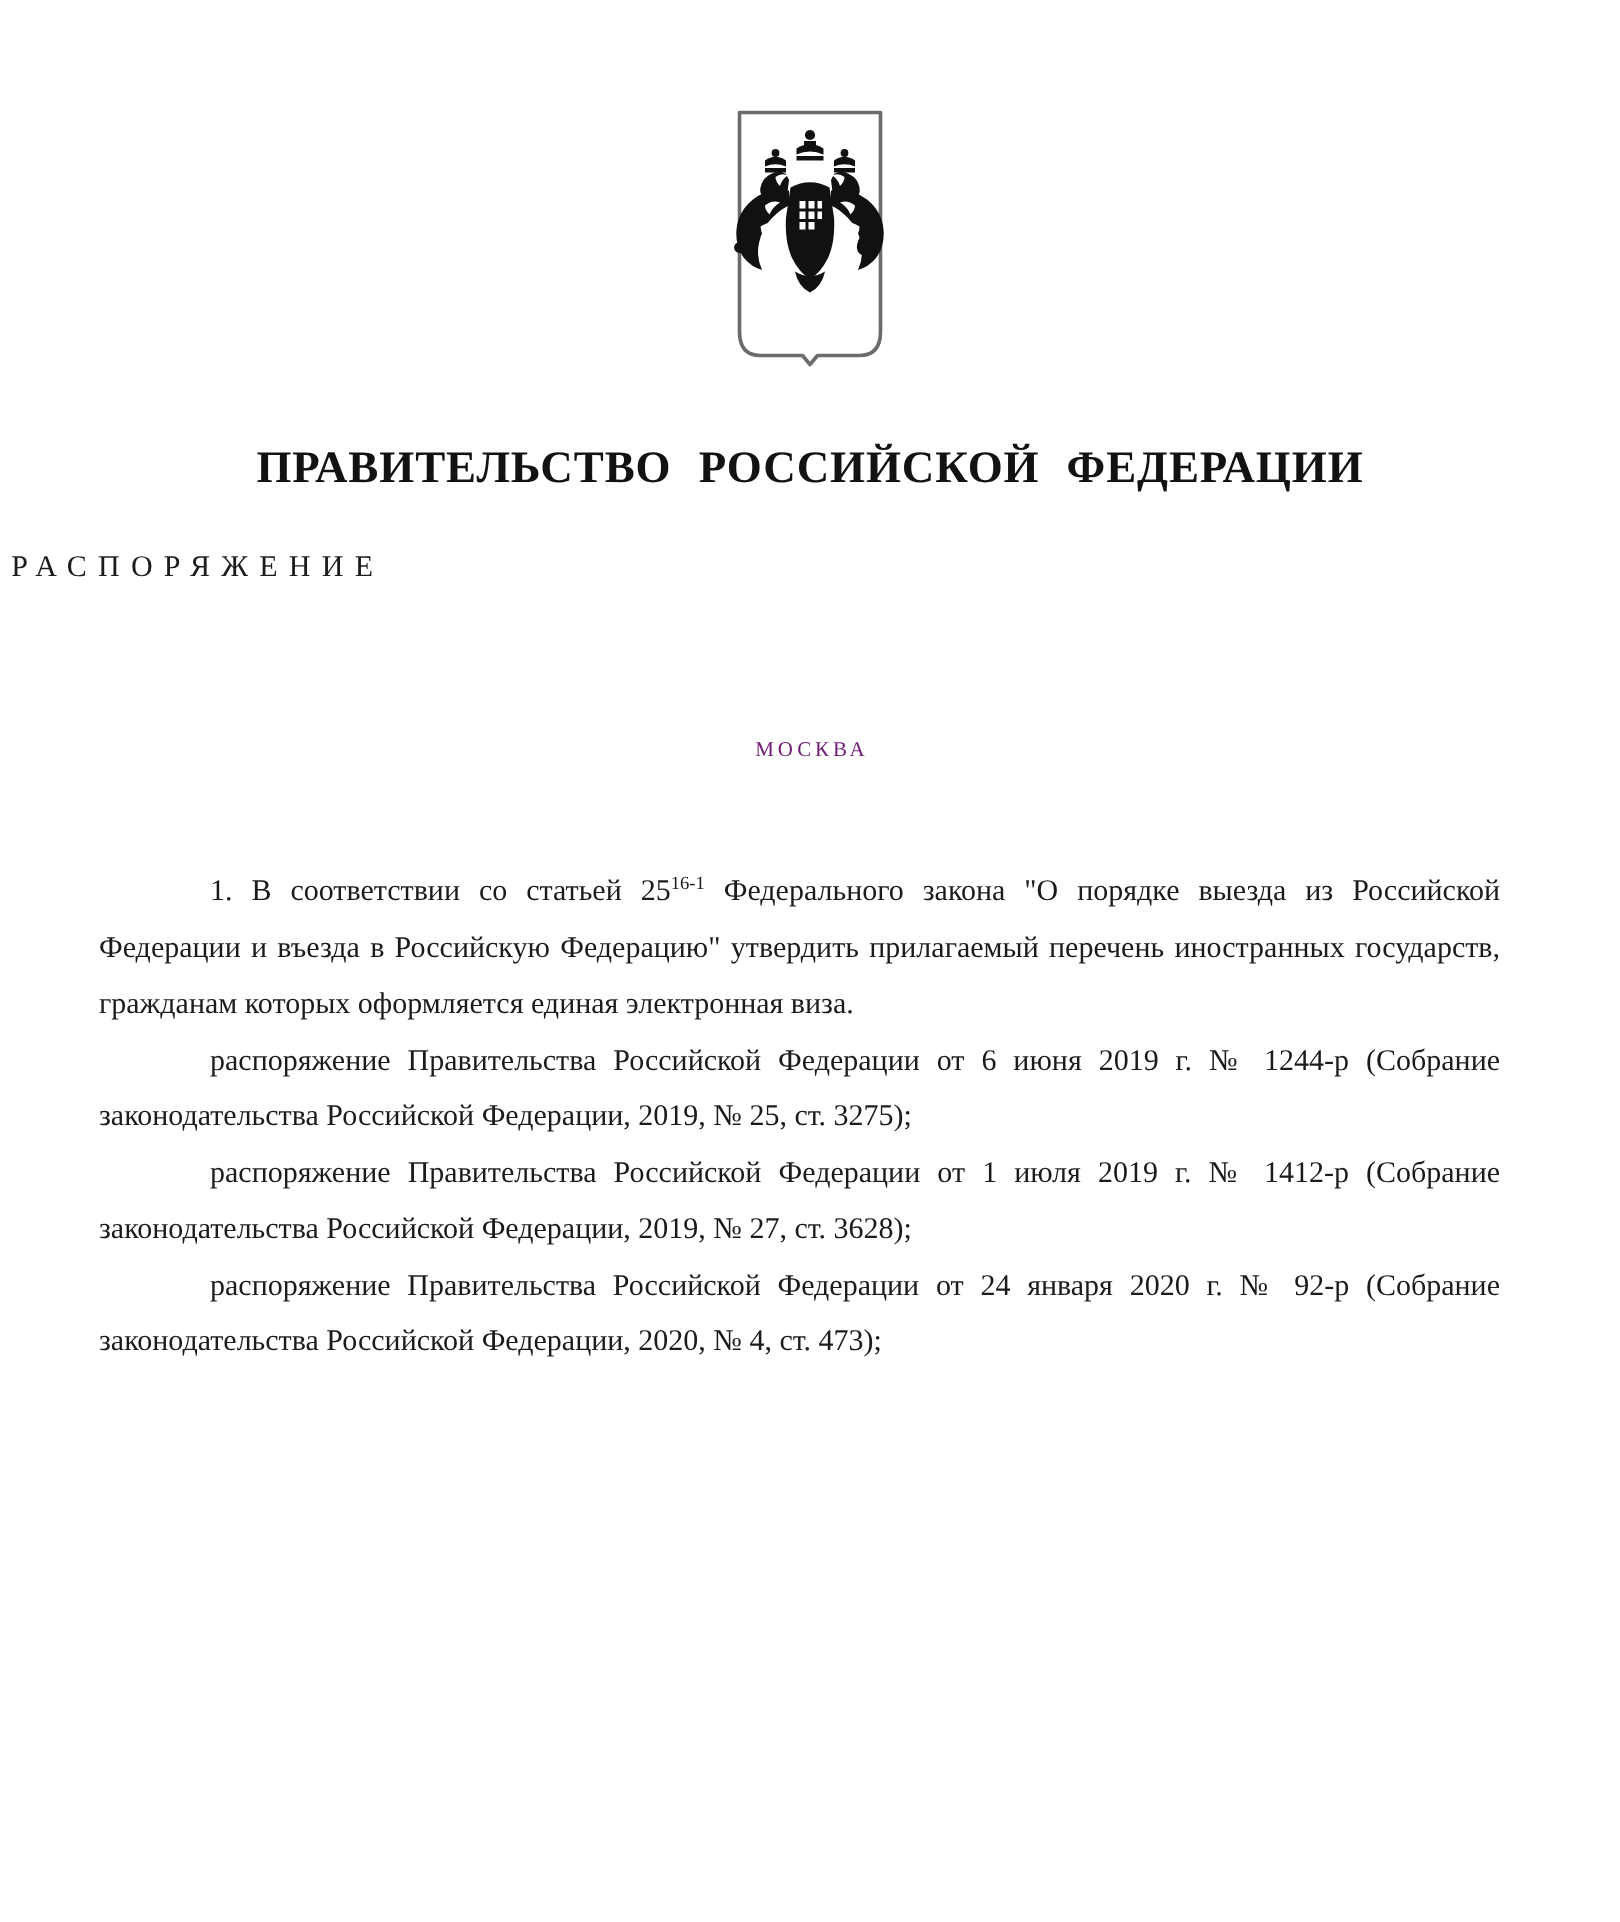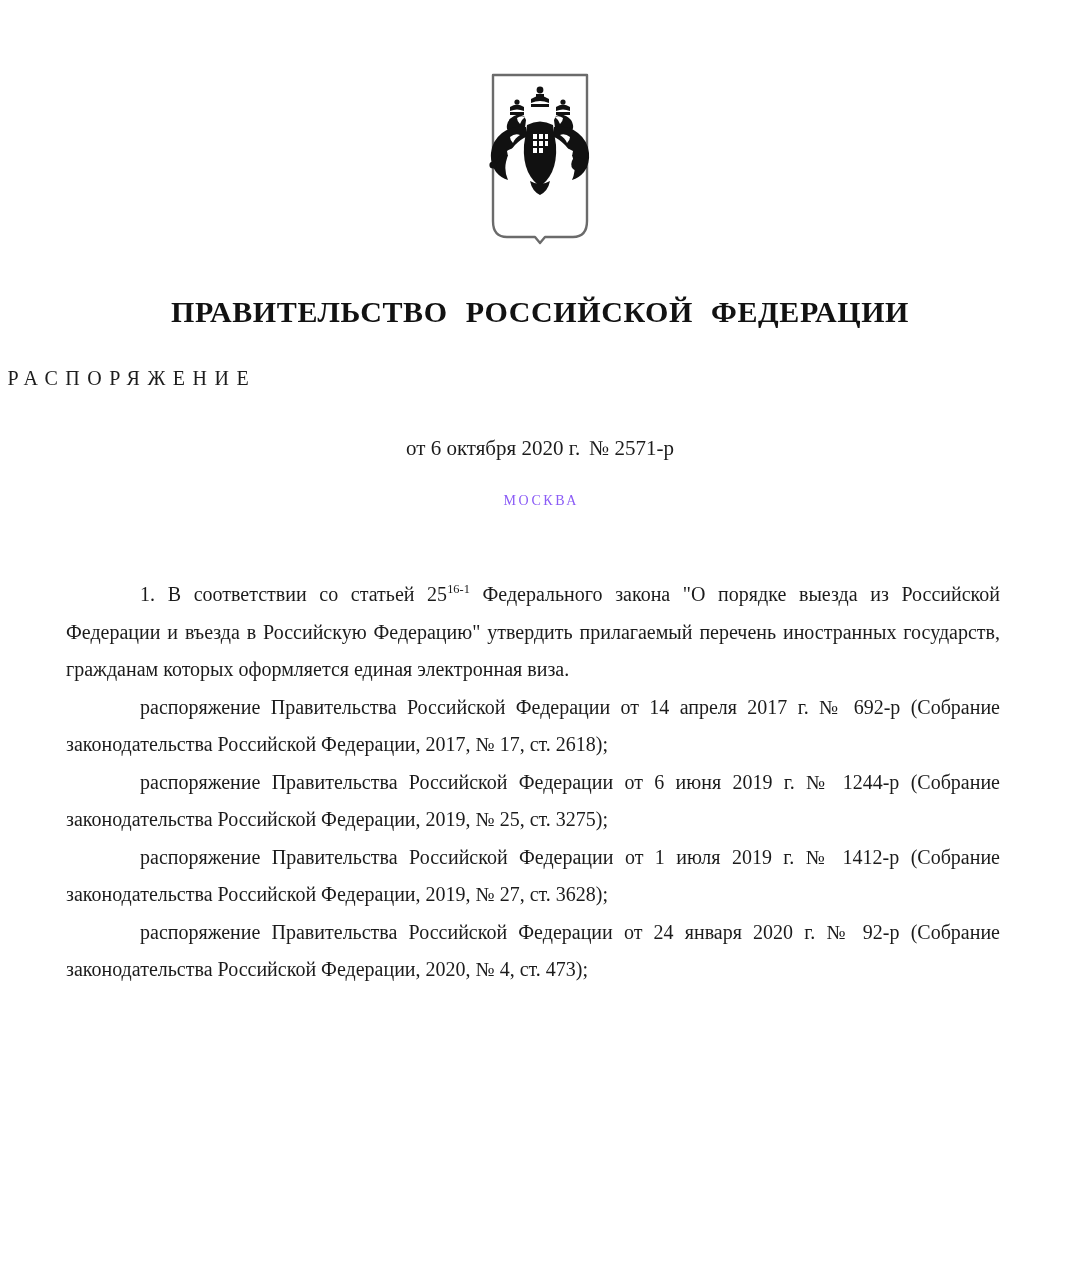--- a/index.html
+++ b/index.html
@@ -81,21 +81,21 @@
   }
   .date-line .num-sep { display: inline-block; width: 9px; }
   .city {
     position: absolute;
     left: 0;
     top: 466px;
     width: 1080px;
     text-align: center;
     font-size: 14px;
     letter-spacing: 2.6px;
-    color: #8b5cf6;
+    color: #701a75;
     text-indent: 2.6px;
   }
 
   
   .body-text {
     position: absolute;
     left: 66px;
     top: 549px;
     width: 934px;
   }
@@ -181,31 +181,27 @@
 
           <path d="M-10 32 q10 6 20 0 q-2 10 -10 14 q-8 -4 -10 -14 z"></path>
         </g>
       </svg>
     </div>
   </div>
 
   <div class="gov-title">ПРАВИТЕЛЬСТВО  РОССИЙСКОЙ  ФЕДЕРАЦИИ</div>
   <div class="doc-type">РАСПОРЯЖЕНИЕ</div>
 
-  <div class="date-line">
-    <span>от 6 октября 2020 г.</span><span class="num-sep"></span><span>№ 2571-р</span>
-  </div>
 
   <div class="city">МОСКВА</div>
 
   <div class="body-text">
 
     <p class="para"><span>1. В соответствии со статьей 25</span><sup class="art-sup">16-1</sup><span> Федерального закона "О порядке выезда из Российской Федерации и въезда в Российскую Федерацию" утвердить прилагаемый перечень иностранных государств, гражданам которых оформляется единая электронная виза.</span></p>
 
 
-    <p class="para">распоряжение Правительства Российской Федерации от 14 апреля 2017 г. № 692-р (Собрание законодательства Российской Федерации, 2017, № 17, ст. 2618);</p>
     <p class="para">распоряжение Правительства Российской Федерации от 6 июня 2019 г. № 1244-р (Собрание законодательства Российской Федерации, 2019, № 25, ст. 3275);</p>
     <p class="para">распоряжение Правительства Российской Федерации от 1 июля 2019 г. № 1412-р (Собрание законодательства Российской Федерации, 2019, № 27, ст. 3628);</p>
     <p class="para">распоряжение Правительства Российской Федерации от 24 января 2020 г. № 92-р (Собрание законодательства Российской Федерации, 2020, № 4, ст. 473);</p>
 
   </div>
 
 </div>
 
 </body></html>

